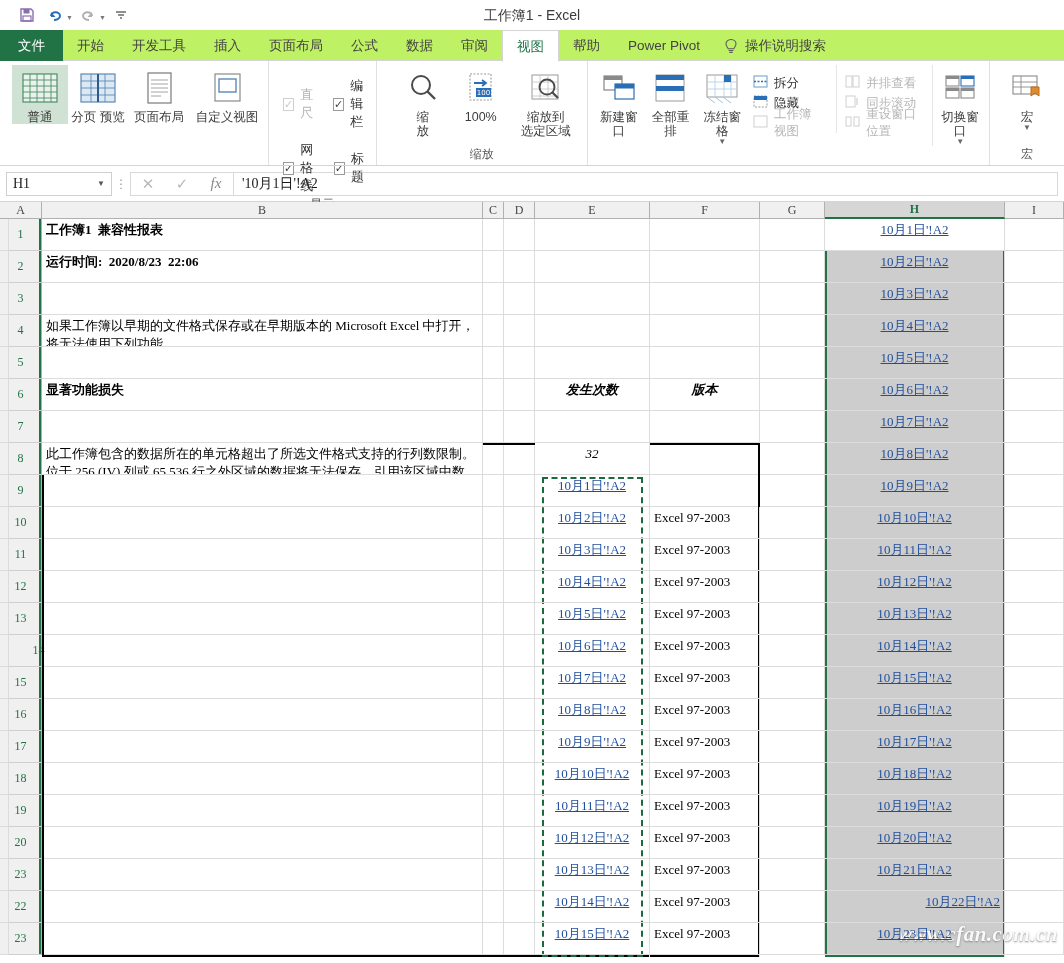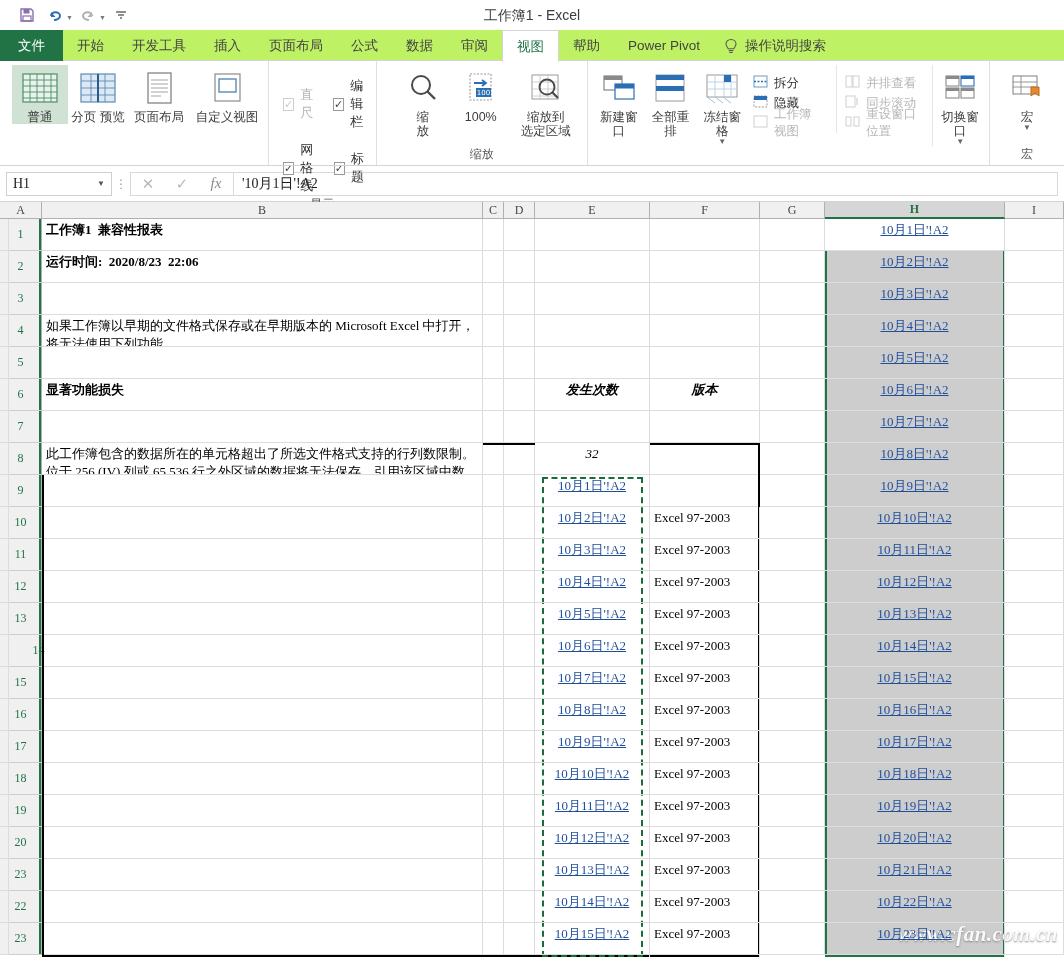--- a/index.html
+++ b/index.html
@@ -897,21 +897,21 @@
         <div class="cell" style="left: 825px; top: 369px; width: 180px; height: 32px; background: transparent; z-index: 3; text-align: center;"><span class="link">10月12日'!A2</span></div>
         <div class="cell" style="left: 825px; top: 401px; width: 180px; height: 32px; background: transparent; z-index: 3; text-align: center;"><span class="link">10月13日'!A2</span></div>
         <div class="cell" style="left: 825px; top: 433px; width: 180px; height: 32px; background: transparent; z-index: 3; text-align: center;"><span class="link">10月14日'!A2</span></div>
         <div class="cell" style="left: 825px; top: 465px; width: 180px; height: 32px; background: transparent; z-index: 3; text-align: center;"><span class="link">10月15日'!A2</span></div>
         <div class="cell" style="left: 825px; top: 497px; width: 180px; height: 32px; background: transparent; z-index: 3; text-align: center;"><span class="link">10月16日'!A2</span></div>
         <div class="cell" style="left: 825px; top: 529px; width: 180px; height: 32px; background: transparent; z-index: 3; text-align: center;"><span class="link">10月17日'!A2</span></div>
         <div class="cell" style="left: 825px; top: 561px; width: 180px; height: 32px; background: transparent; z-index: 3; text-align: center;"><span class="link">10月18日'!A2</span></div>
         <div class="cell" style="left: 825px; top: 593px; width: 180px; height: 32px; background: transparent; z-index: 3; text-align: center;"><span class="link">10月19日'!A2</span></div>
         <div class="cell" style="left: 825px; top: 625px; width: 180px; height: 32px; background: transparent; z-index: 3; text-align: center;"><span class="link">10月20日'!A2</span></div>
         <div class="cell" style="left: 825px; top: 657px; width: 180px; height: 32px; background: transparent; z-index: 3; text-align: center;"><span class="link">10月21日'!A2</span></div>
-        <div class="cell" style="left: 825px; top: 689px; width: 180px; height: 32px; background: transparent; z-index: 3; text-align: center;"><span class="link">10月22日'!A2</span></div>
+        <div class="cell" style="left: 825px; top: 689px; width: 180px; height: 32px; background: transparent; z-index: 3; text-align: right;"><span class="link">10月22日'!A2</span></div>
         <div class="cell" style="left: 825px; top: 721px; width: 180px; height: 32px; background: transparent; z-index: 3; text-align: center;"><span class="link">10月23日'!A2</span></div>
         <div class="cell" style="left: 825px; top: 753px; width: 180px; height: 32px; background: transparent; z-index: 3; text-align: center;"></div>
       </div>
     <div id="overlays">
         <div class="blackbox" style="left: 42px; top: 241px; width: 718px; height: 514px;"></div>
         <div class="blackbox" style="left: 42px; top: 241px; width: 718px; height: 0px; border-width: 2px 0px 0px;"></div>
         <div class="antbox" style="left: 542px; top: 275px; width: 101px; height: 480px;"></div>
         <div class="selcol" style="left: 825px; top: 17px; width: 180px; height: 738px;"></div>
         <div class="activecell" style="left: 827px; top: 18px; width: 176px; height: 30px; z-index: 2;"></div>
       </div>

